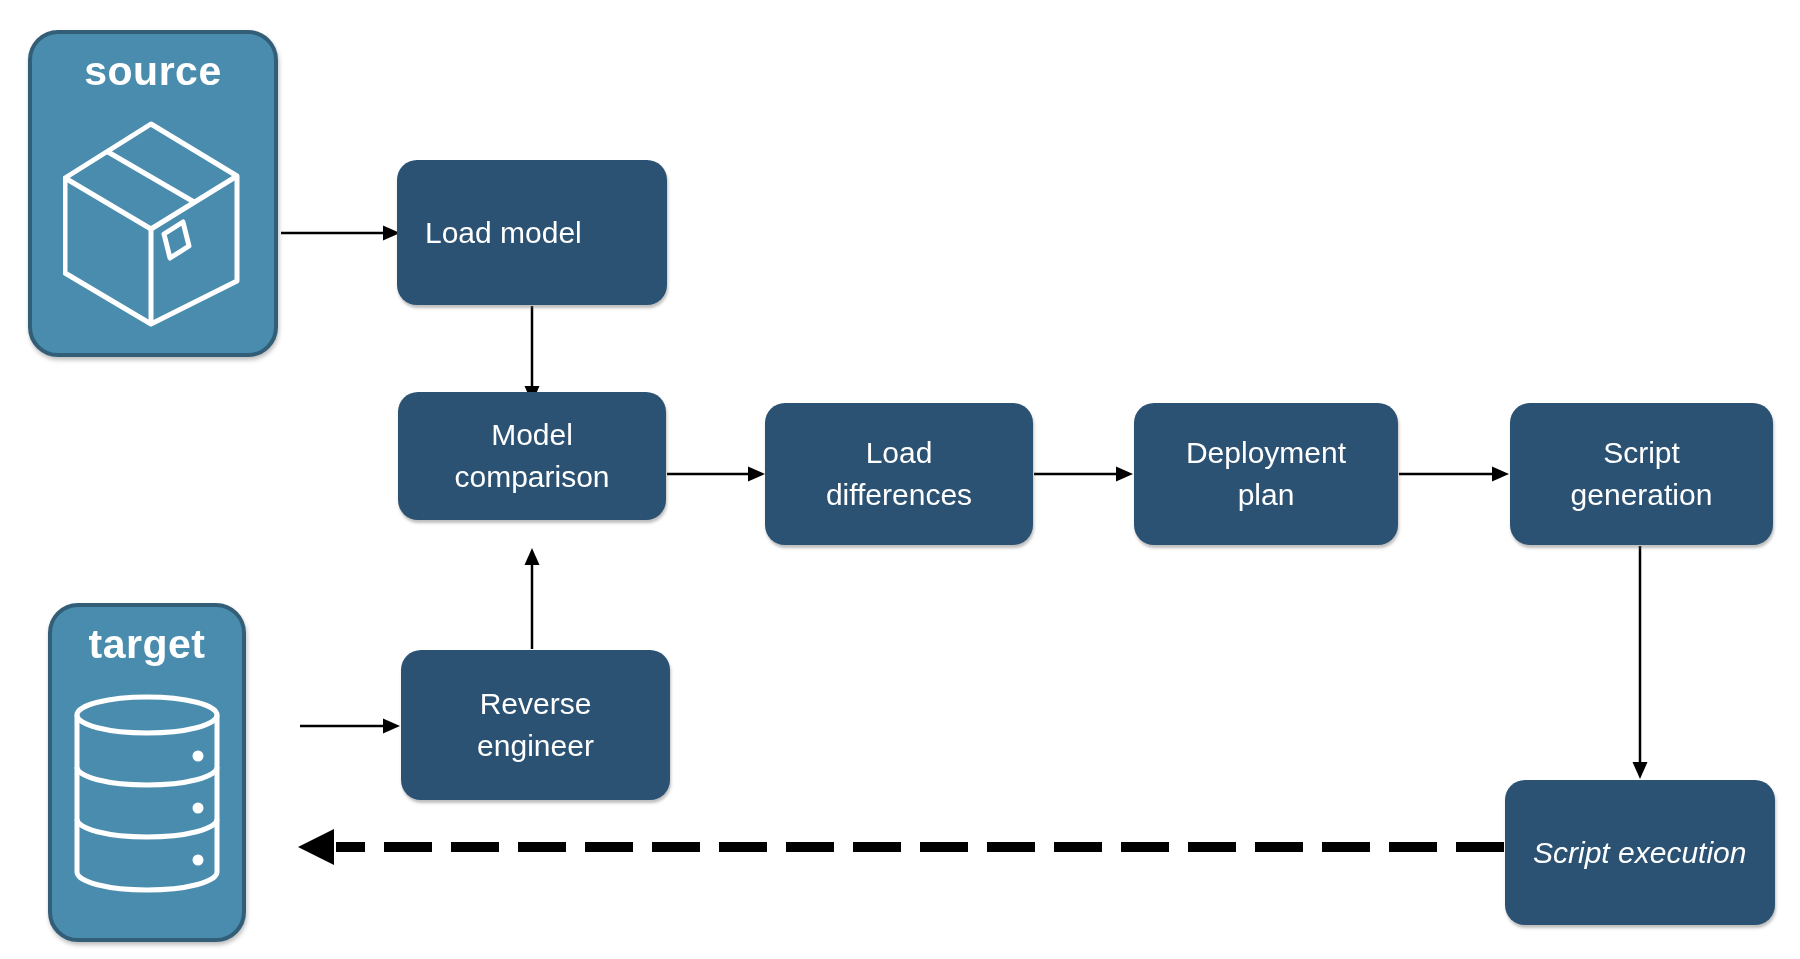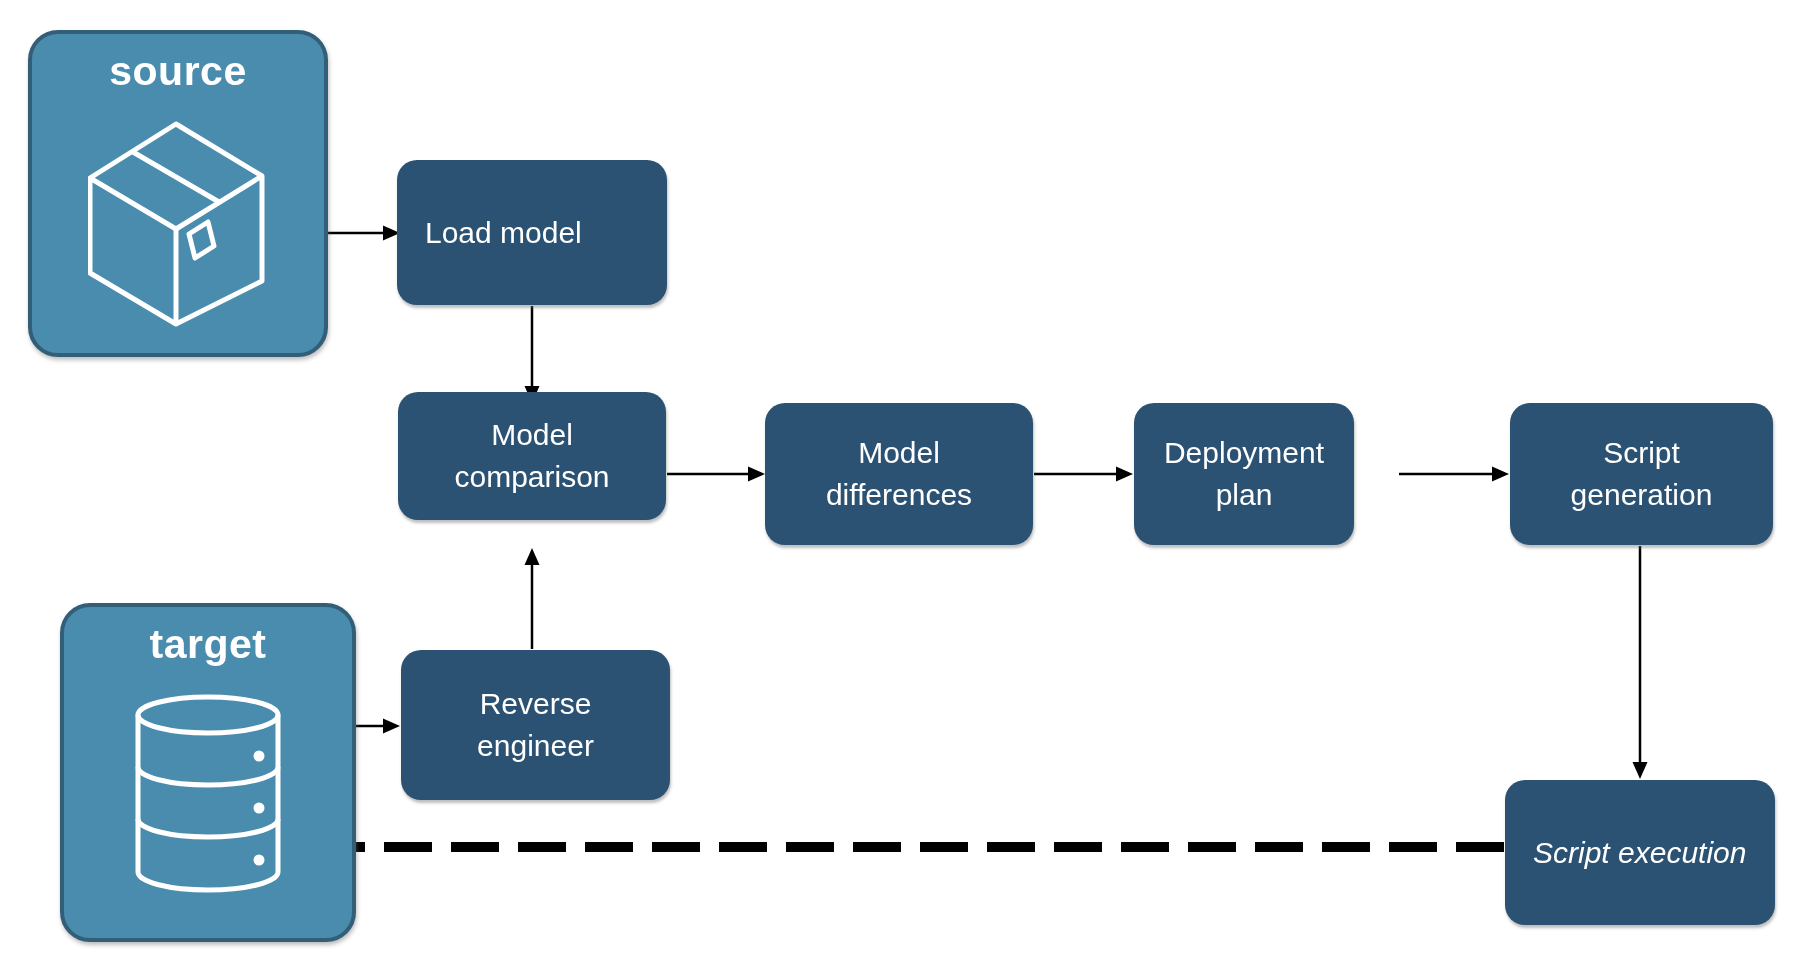--- a/index.html
+++ b/index.html
@@ -98,32 +98,32 @@
       <line x1="532" y1="649" x2="532" y2="563" stroke="#000" stroke-width="2.5"></line>
       <polygon points="532,548 524.5,565 539.5,565" fill="#000"></polygon>
     </g>
 
     <g>
       <line x1="1504" y1="847" x2="336" y2="847" stroke="#000" stroke-width="10" stroke-dasharray="48 19"></line>
       <polygon points="298,847 334,829 334,865" fill="#000"></polygon>
     </g>
   </svg>
 
-  <div class="endpoint" style="left:28px; top:30px; width:300px; height:327px;">
+  <div class="endpoint" style="left:28px; top:30px; width:250px; height:327px;">
     <div class="ep-label">source</div>
     <svg class="ep-icon" width="180" height="206" viewBox="0 0 180 206" xmlns="http://www.w3.org/2000/svg" fill="none" stroke="#ffffff" stroke-width="5" stroke-linejoin="round">
       <path d="M88 3 L174 55 L174 160 L88 203 L2 152 L2 57 Z"></path>
       <path d="M2 57 L88 108 L174 55"></path>
       <path d="M88 108 L88 203"></path>
       <path d="M45 31 L131 81"></path>
       <path d="M101 113 L120 101 L126 125 L107 137 Z"></path>
     </svg>
   </div>
 
-  <div class="endpoint" style="left:48px; top:603px; width:296px; height:339px;margin-left:12px;">
+  <div class="endpoint" style="left:48px; top:603px; width:198px; height:339px;">
     <div class="ep-label">target</div>
     <svg class="ep-icon" width="146" height="200" viewBox="0 0 146 200" xmlns="http://www.w3.org/2000/svg" fill="none" stroke="#ffffff" stroke-width="5">
       <ellipse cx="73" cy="21" rx="70" ry="18"></ellipse>
       <path d="M3 21 L3 178"></path>
       <path d="M143 21 L143 178"></path>
       <path d="M3 178 A70 18 0 0 0 143 178"></path>
       <path d="M3 73 A70 18 0 0 0 143 73"></path>
       <path d="M3 125 A70 18 0 0 0 143 125"></path>
       <circle cx="124" cy="62" r="5.5" fill="#ffffff" stroke="none"></circle>
       <circle cx="124" cy="114" r="5.5" fill="#ffffff" stroke="none"></circle>
@@ -133,24 +133,24 @@
 
   <div class="node" style="left:397px; top:160px; width:270px; height:145px;">
     <span>Load model</span>
   </div>
 
   <div class="node" style="left:398px; top:392px; width:268px; height:128px;">
     <span>Model comparison</span>
   </div>
 
   <div class="node" style="left:765px; top:403px; width:268px; height:142px;">
-    <span>Model differences</span>
+    <span>Load differences</span>
   </div>
 
-  <div class="node" style="left:1134px; top:403px; width:220px; height:142px;">
+  <div class="node" style="left:1134px; top:403px; width:264px; height:142px;">
     <span>Deployment plan</span>
   </div>
 
   <div class="node" style="left:1510px; top:403px; width:263px; height:142px;">
     <span>Script generation</span>
   </div>
 
   <div class="node" style="left:401px; top:650px; width:269px; height:150px;">
     <span>Reverse engineer</span>
   </div>

